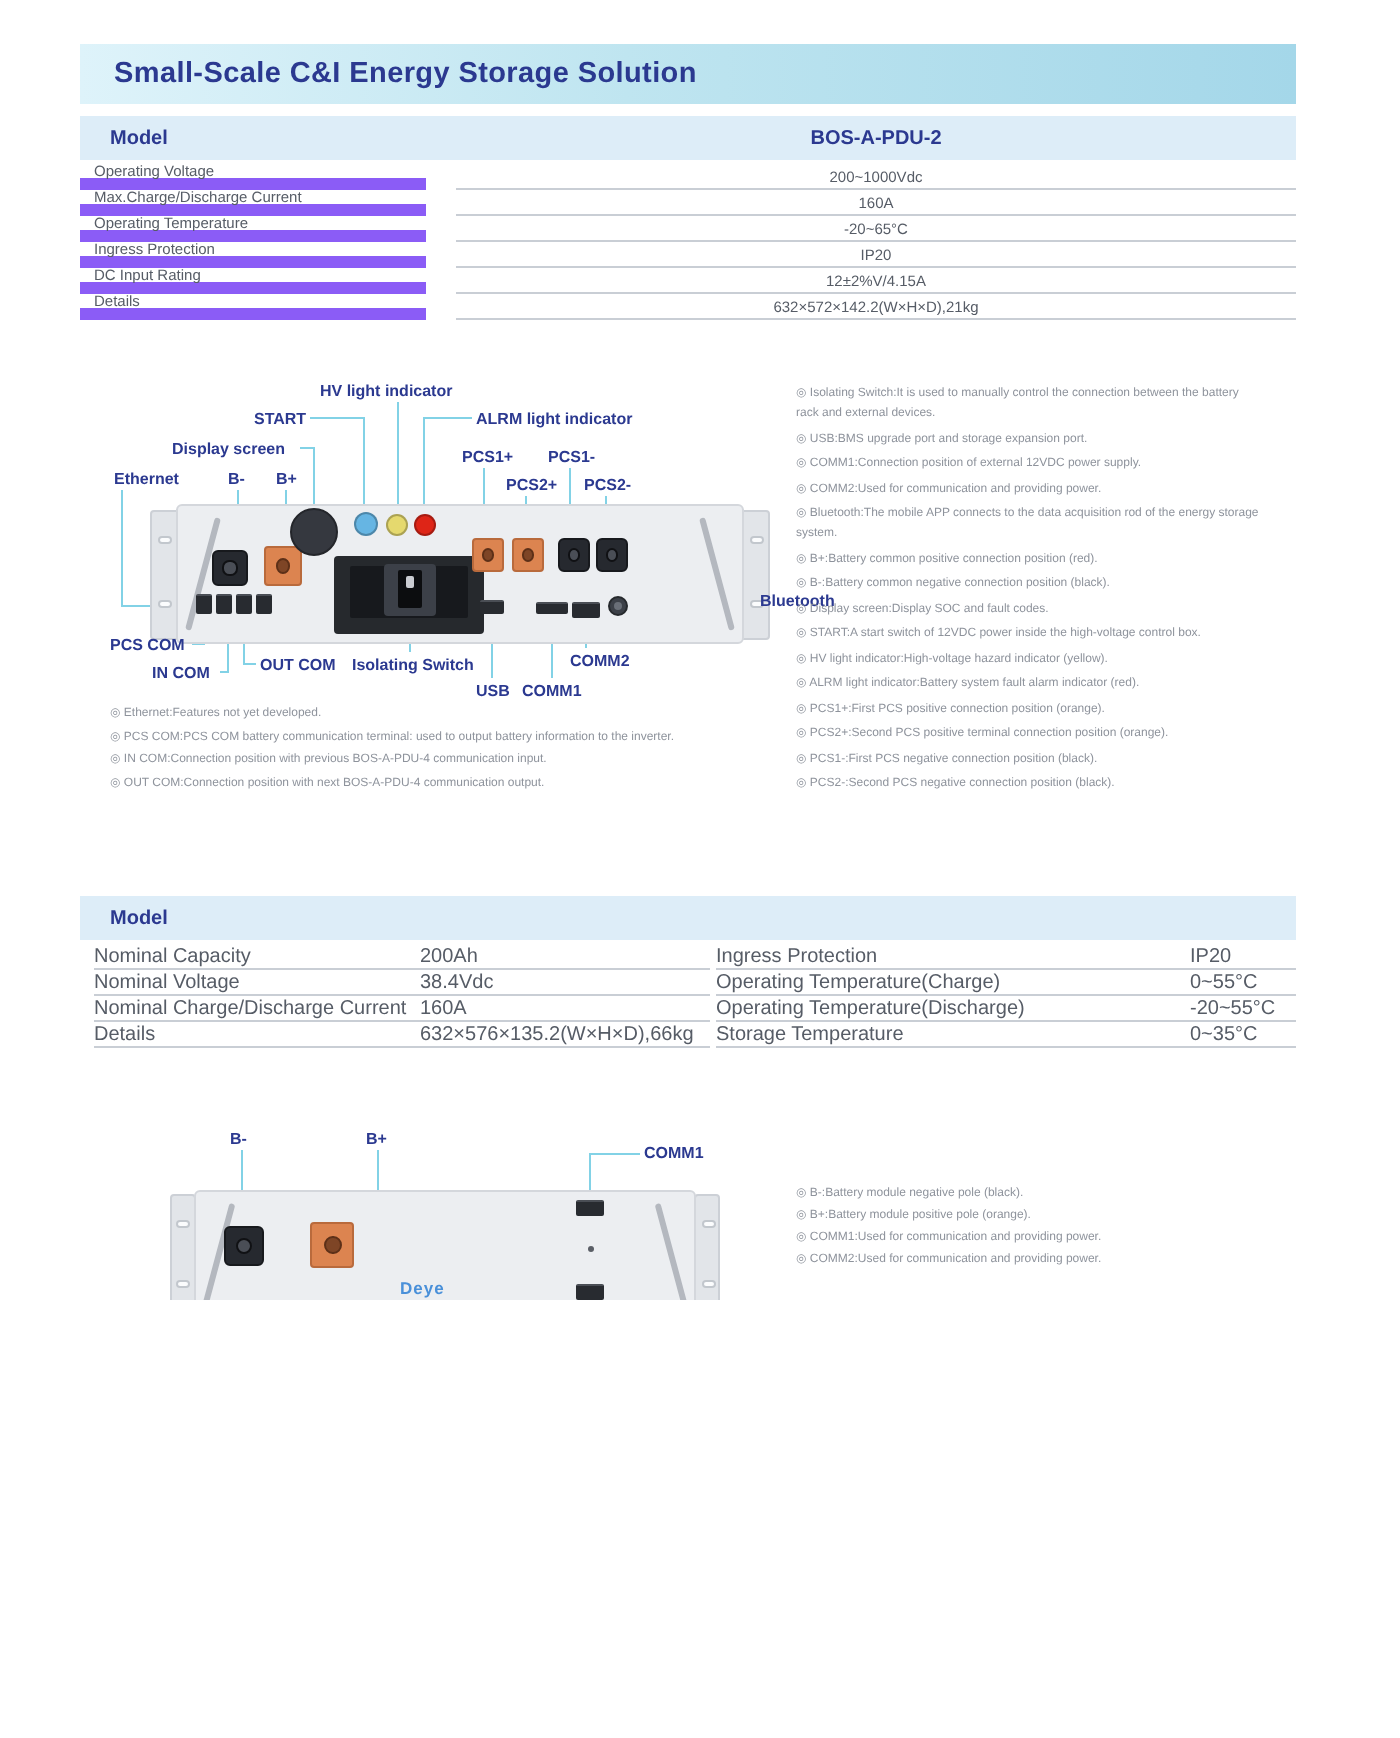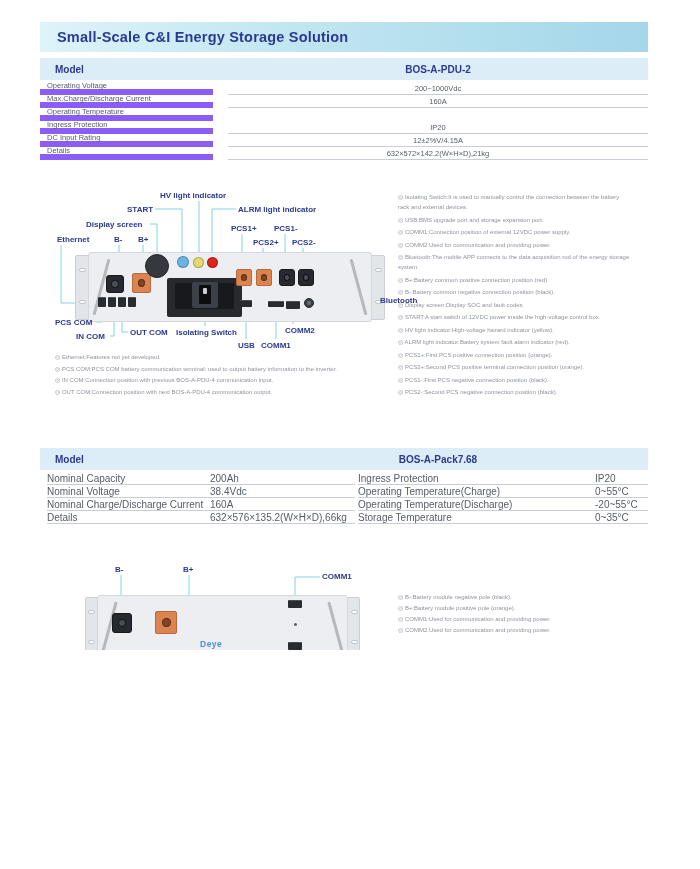--- a/index.html
+++ b/index.html
@@ -93,20 +93,21 @@
         <div class="c2">200~1000Vdc</div>
       </div>
       <div class="t-row">
         <div class="c1">Max.Charge/Discharge Current</div>
           <div class="cgap"></div>
         <div class="c2">160A</div>
       </div>
       <div class="t-row">
         <div class="c1">Operating Temperature</div>
           <div class="cgap"></div>
+        <div class="c2">-20~65°C</div>
       </div>
       <div class="t-row">
         <div class="c1">Ingress Protection</div>
           <div class="cgap"></div>
         <div class="c2">IP20</div>
       </div>
       <div class="t-row">
         <div class="c1">DC Input Rating</div>
           <div class="cgap"></div>
         <div class="c2">12±2%V/4.15A</div>
@@ -237,21 +238,20 @@
     <div class="note">◎ PCS1+:First PCS positive connection position (orange).</div>
     <div class="note">◎ PCS2+:Second PCS positive terminal connection position (orange).</div>
     <div class="note">◎ PCS1-:First PCS negative connection position (black).</div>
     <div class="note">◎ PCS2-:Second PCS negative connection position (black).</div>
   </div>
 
   <div class="spec-table" style="top:448px;">
     <div class="t-head">
       <div class="h-label">Model</div>
       <div class="h-gap"></div>
-      <div class="h-value">BOS-A-Pack7.68</div>
     </div>
     <div class="t2-body">
       <div class="t2-g1">
         <div class="t2-row">
           <div class="lab">Nominal Capacity</div>
           <div class="val">200Ah</div>
         </div>
         <div class="t2-row">
           <div class="lab">Nominal Voltage</div>
           <div class="val">38.4Vdc</div>

